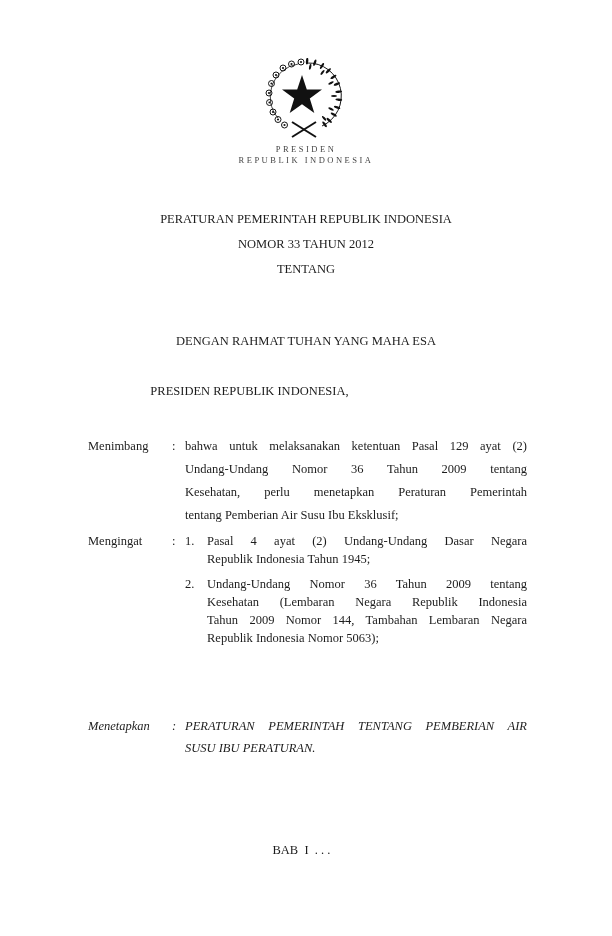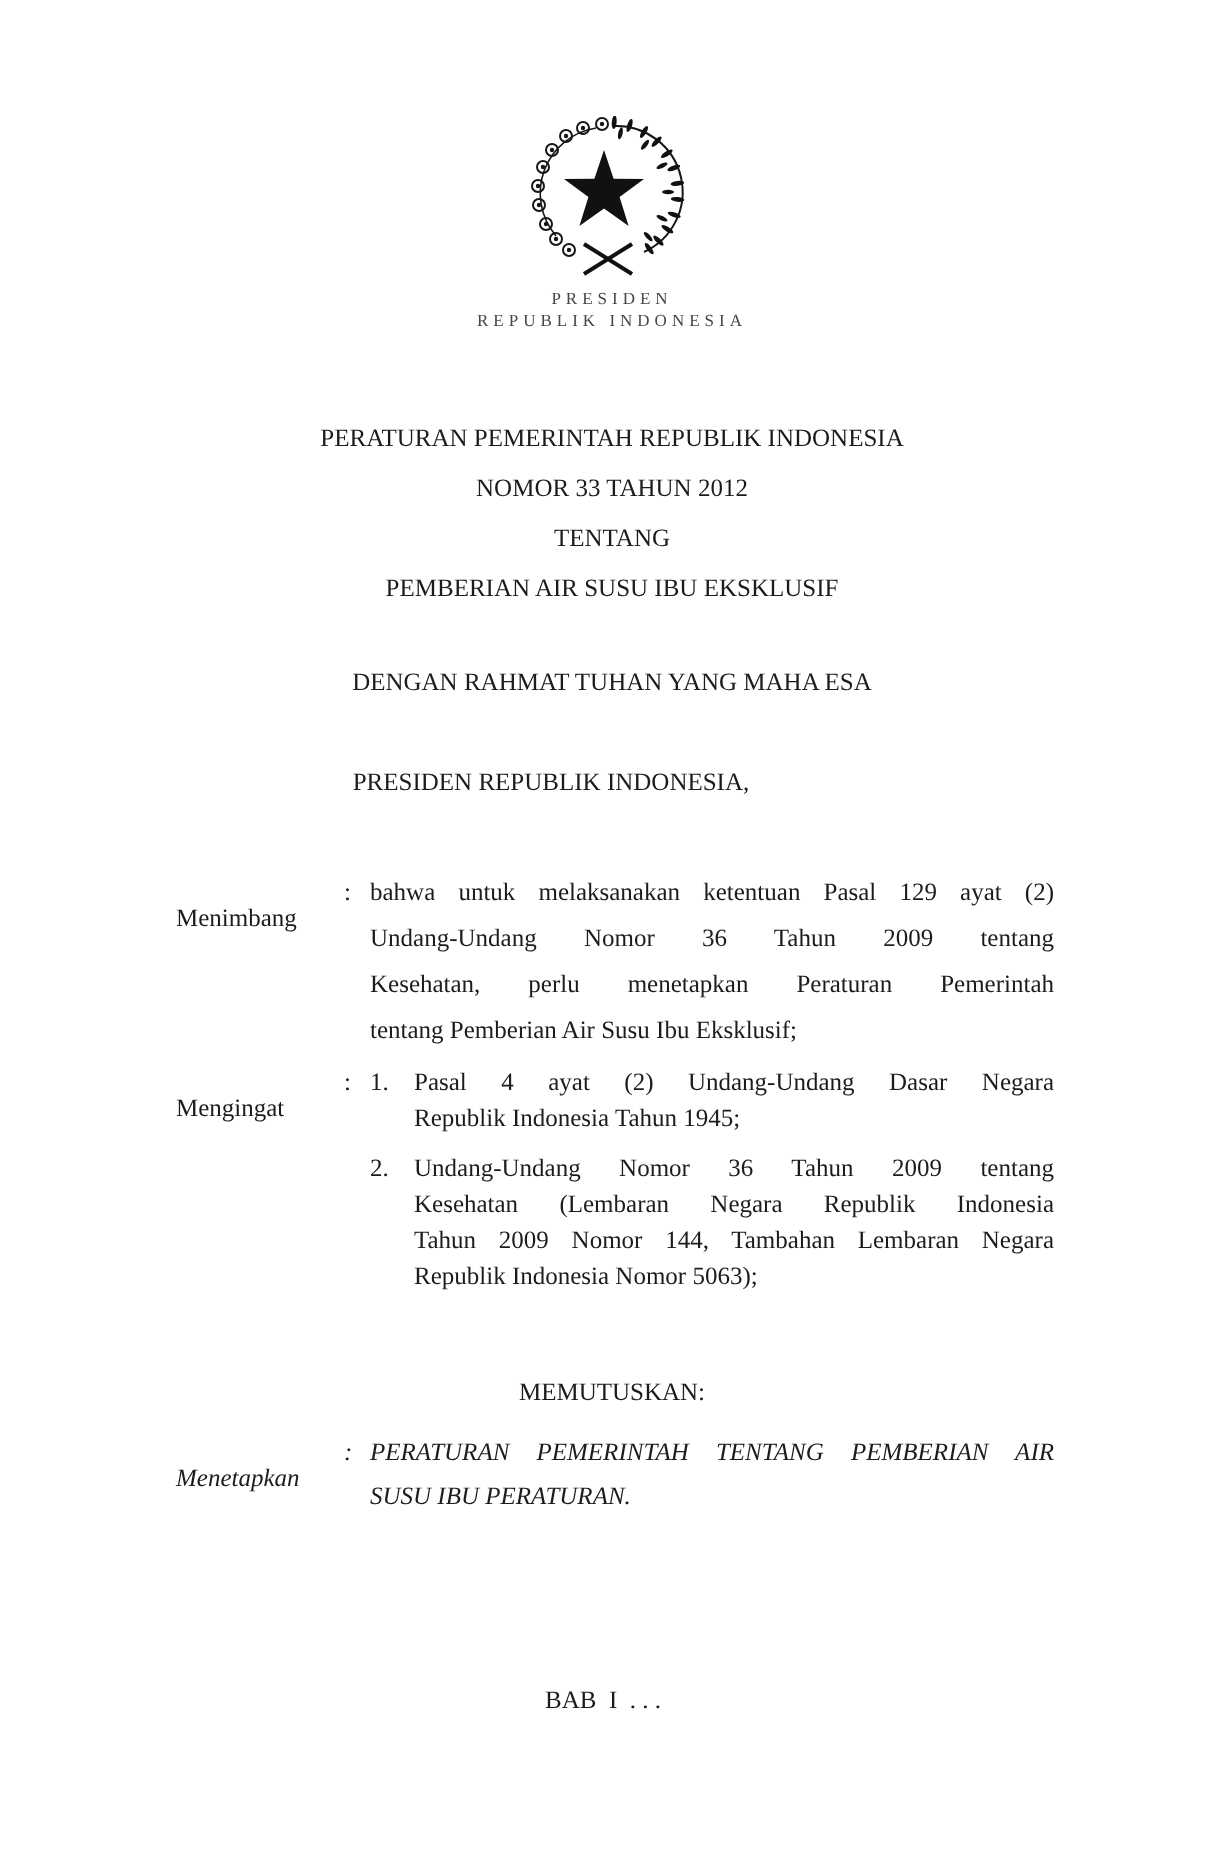--- a/index.html
+++ b/index.html
@@ -9,23 +9,23 @@
     overflow:hidden;
   }
   .emblem { position:absolute; left:258px; top:58px; width:96px; height:80px; }
   .letterhead {
     position:absolute; left:0; top:144px; width:612px; text-align:center;
     font-family:Liberation Serif, serif; font-size:8.5px;
     letter-spacing:2.5px; color:#464646; line-height:10.5px;
   }
   .titleblock { position:absolute; left:0; top:207px; width:612px; text-align:center; line-height:25px; }
   .motto { position:absolute; left:0; top:334px; width:612px; text-align:center; }
-  .actor { position:absolute; left:0; top:384px; width:499px; text-align:center;margin-left:26px; }
+  .actor { position:absolute; left:0; top:384px; width:499px; text-align:center; }
   .clause { position:absolute; left:88px; width:439px; display:flex; }
-  .lbl { width:84px; flex:0 0 84px;margin-top:13px; }
+  .lbl { width:84px; flex:0 0 84px; }
   .col { width:13px; flex:0 0 13px; }
   .content { flex:1; min-width:0; }
   .menimbang  { top:435px; line-height:23px; }
   .mengingat  { top:532px; line-height:18px; }
   .menetapkan { top:716px; line-height:21.5px;font-style:italic; }
   .memutuskan { position:absolute; left:0; top:689px; width:612px; text-align:center; }
   .item { display:flex; }
   .item + .item { margin-top:6.5px; }
   .num { width:22px; flex:0 0 22px; }
   .itxt { flex:1; min-width:0; }
@@ -103,21 +103,20 @@
 
   <div class="letterhead">
     <div>PRESIDEN</div>
     <div>REPUBLIK INDONESIA</div>
   </div>
 
   <div class="titleblock">
     <div>PERATURAN PEMERINTAH REPUBLIK INDONESIA</div>
     <div>NOMOR 33 TAHUN 2012</div>
     <div>TENTANG</div>
-    <div>PEMBERIAN AIR SUSU IBU EKSKLUSIF</div>
   </div>
 
   <div class="motto">DENGAN RAHMAT TUHAN YANG MAHA ESA</div>
   <div class="actor">PRESIDEN REPUBLIK INDONESIA,</div>
 
   <div class="clause menimbang">
     <div class="lbl">Menimbang</div>
     <div class="col">:</div>
     <div class="content">
         <div class="ln j">bahwa untuk melaksanakan ketentuan Pasal 129 ayat (2)</div>
@@ -143,21 +142,20 @@
         <div class="itxt">
             <div class="ln j">Undang-Undang Nomor 36 Tahun 2009 tentang</div>
             <div class="ln j">Kesehatan (Lembaran Negara Republik Indonesia</div>
             <div class="ln j">Tahun 2009 Nomor 144, Tambahan Lembaran Negara</div>
             <div class="ln">Republik Indonesia Nomor 5063);</div>
           </div>
       </div>
     </div>
   </div>
 
-  <div class="memutuskan">MEMUTUSKAN:</div>
 
   <div class="clause menetapkan">
     <div class="lbl">Menetapkan</div>
     <div class="col">:</div>
     <div class="content">
         <div class="ln j">PERATURAN PEMERINTAH TENTANG PEMBERIAN AIR</div>
         <div class="ln">SUSU IBU PERATURAN.</div>
       </div>
   </div>
 

